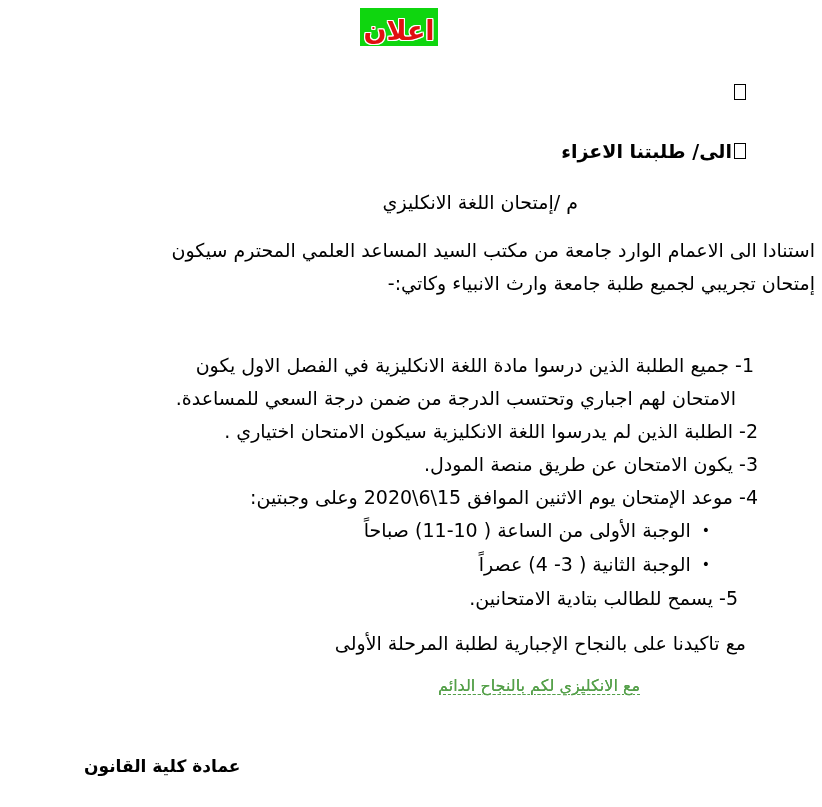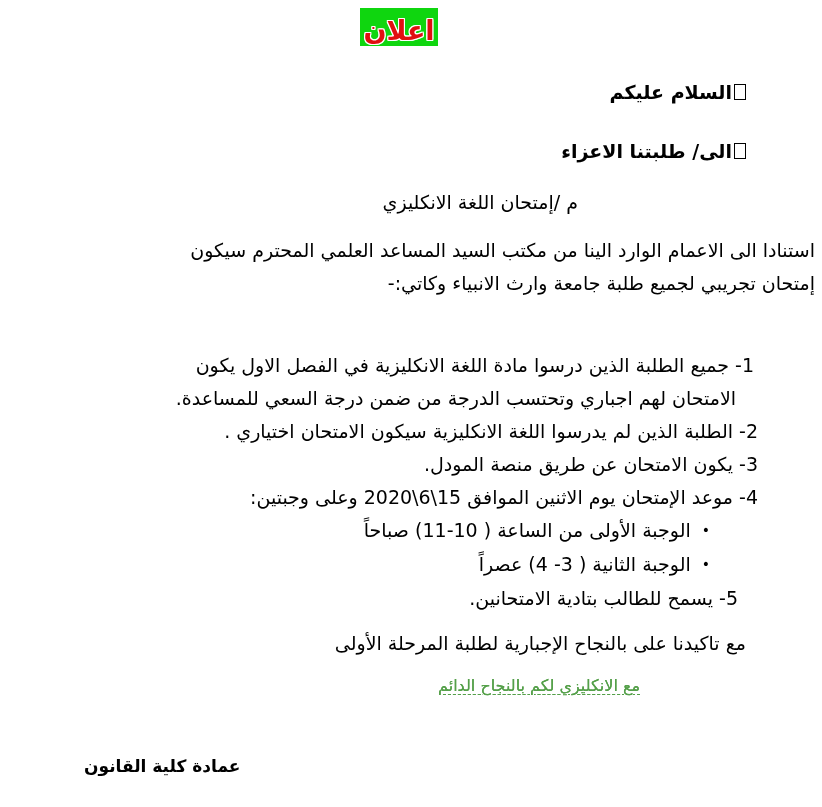--- a/index.html
+++ b/index.html
@@ -50,30 +50,30 @@
 </head>
 <body>
 
 <div class="page">
 
   <div class="banner" style="background: rgb(15, 214, 15); align-items: flex-end;">
     <span class="banner-text" style="color: rgb(224, 16, 16);">اعلان</span>
   </div>
 
   <div class="abs h-bold" style="top:80px;right:76px;">
-    <span class="tofu"></span><span>السلام عليكم</span>
+    <span class="tofu"></span>
   </div>
 
   <div class="abs h-bold" style="top:139px;right:76px;">
     <span class="tofu"></span><span>الى/ طلبتنا الاعزاء</span>
   </div>
 
   <div class="abs body-text" style="top:190px;right:244px;">م /إمتحان اللغة الانكليزي</div>
 
-  <div class="abs body-text" style="top:234px;right:7px;line-height:33px;">استنادا الى الاعمام الوارد الينا من مكتب السيد المساعد العلمي المحترم سيكون</div>
+  <div class="abs body-text" style="top:234px;right:7px;line-height:33px;">استنادا الى الاعمام الوارد جامعة من مكتب السيد المساعد العلمي المحترم سيكون</div>
   <div class="abs body-text" style="top:267px;right:7px;line-height:33px;">إمتحان تجريبي لجميع طلبة جامعة وارث الانبياء وكاتي:-</div>
 
   <div class="abs body-text" style="top:353px;right:68px;">1- جميع الطلبة الذين درسوا مادة اللغة الانكليزية في الفصل الاول يكون</div>
   <div class="abs body-text" style="top:386px;right:86px;">الامتحان لهم اجباري وتحتسب الدرجة من ضمن درجة السعي للمساعدة.</div>
   <div class="abs body-text" style="top:419px;right:64px;">2- الطلبة الذين لم يدرسوا اللغة الانكليزية سيكون الامتحان اختياري .</div>
   <div class="abs body-text" style="top:452px;right:64px;">3- يكون الامتحان عن طريق منصة المودل.</div>
   <div class="abs body-text" style="top:485px;right:64px;">4- موعد الإمتحان يوم الاثنين الموافق 15\6\2020 وعلى وجبتين:</div>
 
   <div class="abs body-text bullet-row" style="top:518px;right:112px;">
     <span class="bullet-glyph">•</span>

